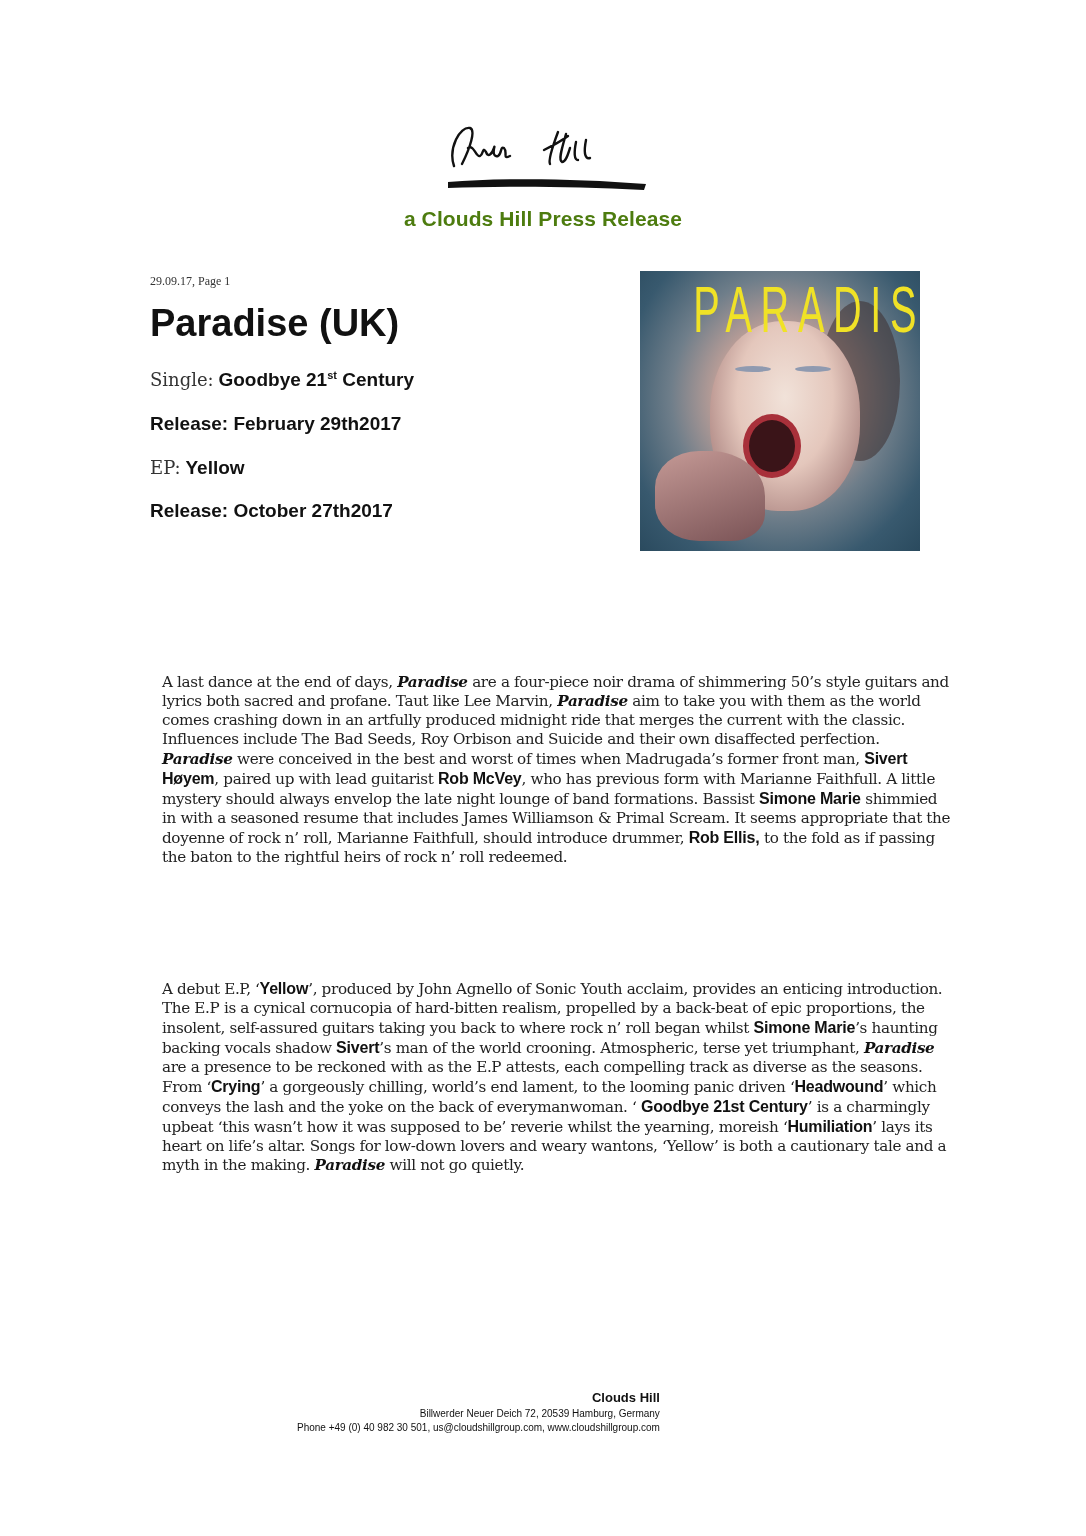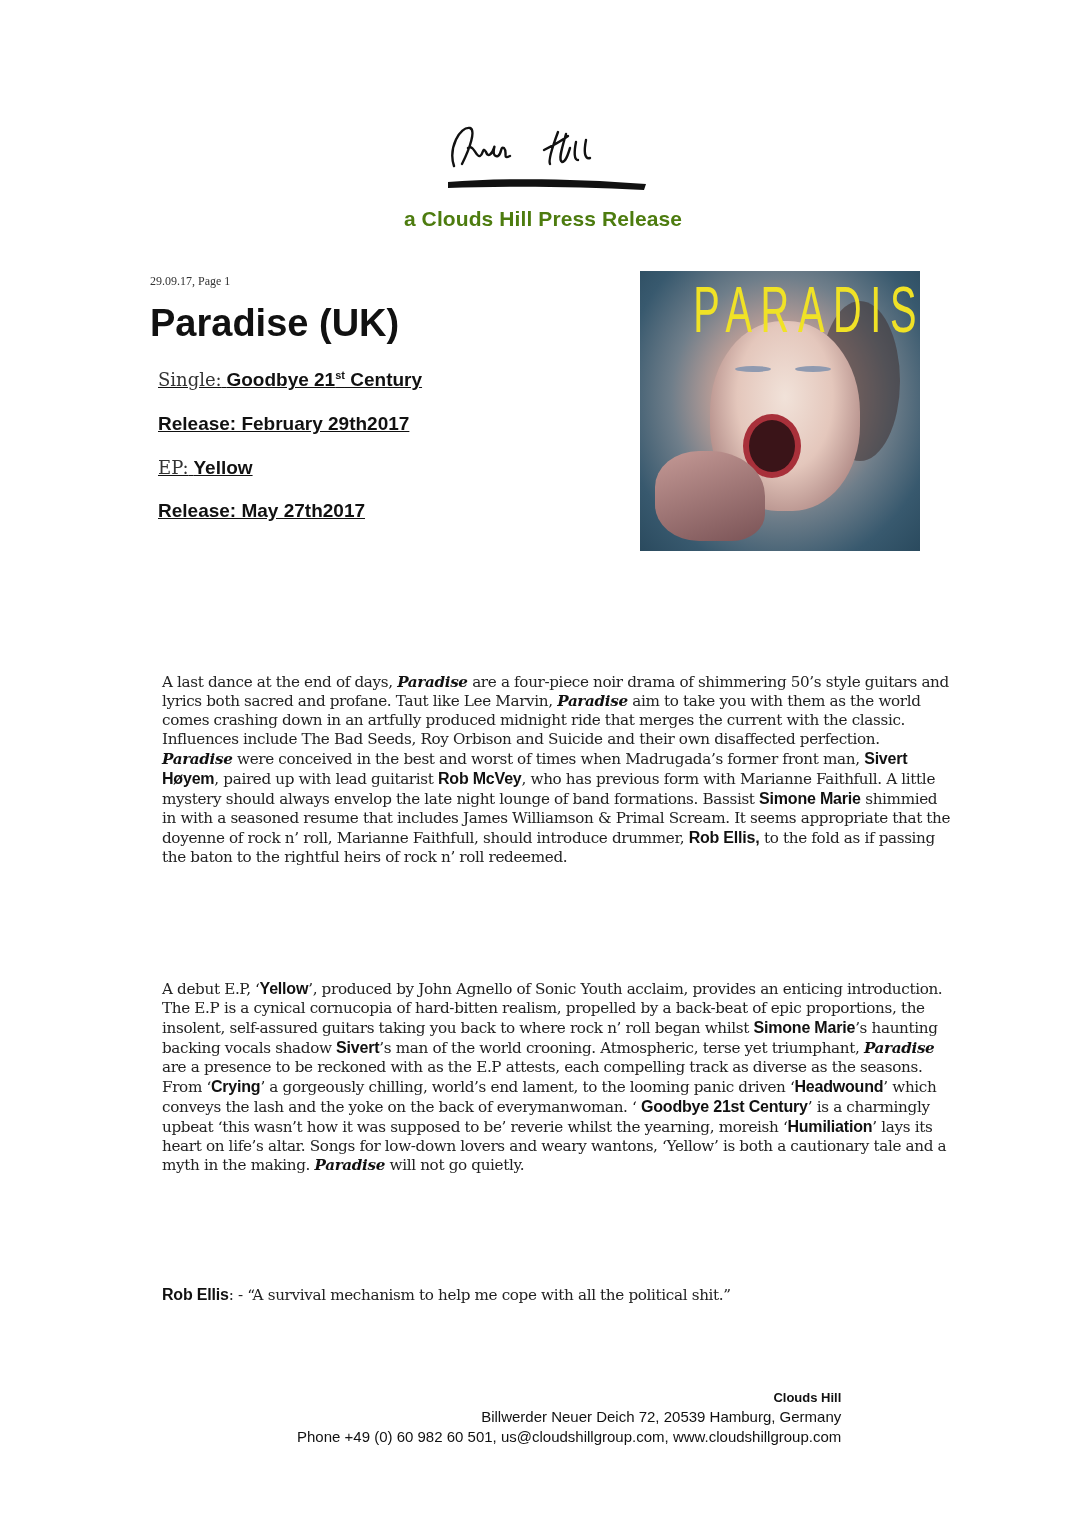--- a/index.html
+++ b/index.html
@@ -9,21 +9,21 @@
   .logo { position: absolute; left: 440px; top: 118px; width: 210px; height: 80px; }
   .press-title {
     position: absolute; left: 0; right: 0; top: 207px; text-align: center;
     font-family: "Liberation Sans", sans-serif; font-weight: bold; font-size: 21px;
     color: #4d7c0f; letter-spacing: 0.1px;
   }
 
   .dateline { position: absolute; left: 150px; top: 274px; font-family: "Liberation Serif", serif; font-size: 12px; color: #333; text-align: right; }
   .band-title { position: absolute; left: 150px; top: 302px; font-family: "Liberation Sans", sans-serif; font-weight: bold; font-size: 38px; color: #111; text-align: center; }
 
-  .meta-line { position: absolute; left: 158px; font-size: 19px; color: #111; text-decoration: underline; }
+  .meta-line { position: absolute; left: 150px; font-size: 19px; color: #111; }
   .meta-line .lab { font-family: "DejaVu Serif", serif; font-weight: normal; font-size: 18px; color: #333; }
   .meta-line .val { font-family: "Liberation Sans", sans-serif; font-weight: bold; }
   .meta-line.full { font-family: "Liberation Sans", sans-serif; font-weight: bold; }
   .meta-line sup { font-size: 11px; }
 
   .cover {
     position: absolute; left: 640px; top: 271px; width: 280px; height: 280px;
     background: radial-gradient(ellipse at 50% 45%, #e8cfc4 0%, #c9a49a 28%, #6f7e8a 55%, #38596e 80%, #2a4a5e 100%);
     overflow: hidden;
   }
@@ -45,21 +45,21 @@
     letter-spacing: -0.35px;
   }
   .body-text b { font-family: "Liberation Sans", sans-serif; font-weight: bold; font-size: 16px; color: #111; letter-spacing: -0.2px; }
   .body-text i { font-style: italic; font-weight: bold; color: #111; }
   .p1 { top: 673px; }
   .p2 { top: 979px; }
   .quotes { top: 1285px; }
 
   .footer { position: absolute; left: 295px; top: 1390px; font-family: "Liberation Sans", sans-serif; color: #111; text-align: right; }
   .footer .name { font-weight: bold; font-size: 13px; }
-  .footer .line { font-size: 15px; margin-top: 3px; padding-left: 2px; }
+  .footer .line { font-size: 10px; margin-top: 3px; padding-left: 2px; }
 </style>
 </head>
 <body>
 
 <div class="page">
 
   <div class="logo" aria-label="Clouds Hill">
     <svg width="210" height="80" viewBox="0 0 210 80">
       <path d="M14 48 C 8 30, 20 8, 30 10 C 36 12, 30 30, 22 46 M 28 30 C 34 26, 36 40, 40 38 C 44 36, 42 28, 46 34 C 48 40, 52 36, 54 30 C 56 24, 50 40, 58 38 C 62 36, 60 28, 64 30 C 68 34, 62 42, 70 38" fill="none" stroke="#111" stroke-width="2.4" stroke-linecap="round"></path>
       <path d="M118 14 C 112 30, 108 42, 110 46 M 104 32 C 112 28, 120 24, 128 18 M 126 16 C 122 30, 118 42, 122 44 C 126 44, 128 36, 130 30 M 136 24 C 134 34, 134 42, 138 42 M 146 22 C 144 32, 144 42, 150 40" fill="none" stroke="#111" stroke-width="2.4" stroke-linecap="round"></path>
@@ -74,37 +74,36 @@
 
   <div class="meta-line" style="top:369px">
     <span class="lab">Single:</span>
     <span class="val"><span>Goodbye 21</span><sup>st</sup><span> Century</span></span>
   </div>
   <div class="meta-line full" style="top:413px">Release: February 29th2017</div>
   <div class="meta-line" style="top:457px">
     <span class="lab">EP:</span>
     <span class="val">Yellow</span>
   </div>
-  <div class="meta-line full" style="top:500px">Release: May 27th2017</div>
+  <div class="meta-line full" style="top:500px">Release: October 27th2017</div>
 
   <div class="cover">
     <div class="hair"></div>
     <div class="face"></div>
     <div class="eye" style="left:95px"></div>
     <div class="eye" style="left:155px"></div>
     <div class="mouth"></div>
     <div class="hand"></div>
     <div class="cover-title">PARADISE</div>
   </div>
 
   <div class="body-text p1"><span>A last dance at the end of days, </span><i>Paradise</i><span> are a four-piece noir drama of shimmering 50’s style guitars and lyrics both sacred and profane. Taut like Lee Marvin, </span><i>Paradise</i><span> aim to take you with them as the world comes crashing down in an artfully produced midnight ride that merges the current with the classic. Influences include The Bad Seeds, Roy Orbison and Suicide and their own disaffected perfection. </span><i>Paradise</i><span> were conceived in the best and worst of times when Madrugada’s former front man, </span><b>Sivert Høyem</b><span>, paired up with lead guitarist </span><b>Rob McVey</b><span>, who has previous form with Marianne Faithfull. A little mystery should always envelop the late night lounge of band formations. Bassist </span><b>Simone Marie</b><span> shimmied in with a seasoned resume that includes James Williamson &amp; Primal Scream. It seems appropriate that the doyenne of rock n’ roll, Marianne Faithfull, should introduce drummer, </span><b>Rob Ellis,</b><span> to the fold as if passing the baton to the rightful heirs of rock n’ roll redeemed.</span></div>
   <div class="body-text p2"><span>A debut E.P, ‘</span><b>Yellow</b><span>’, produced by John Agnello of Sonic Youth acclaim, provides an enticing introduction. The E.P is a cynical cornucopia of hard-bitten realism, propelled by a back-beat of epic proportions, the insolent, self-assured guitars taking you back to where rock n’ roll began whilst </span><b>Simone Marie</b><span>’s haunting backing vocals shadow </span><b>Sivert</b><span>’s man of the world crooning. Atmospheric, terse yet triumphant, </span><i>Paradise</i><span> are a presence to be reckoned with as the E.P attests, each compelling track as diverse as the seasons.  From ‘</span><b>Crying</b><span>’ a gorgeously chilling, world’s end lament, to the looming panic driven ‘</span><b>Headwound</b><span>’ which conveys the lash and the yoke on the back of everymanwoman. ‘ </span><b>Goodbye 21st Century</b><span>’ is a charmingly upbeat ‘this wasn’t how it was supposed to be’ reverie whilst the yearning, moreish ‘</span><b>Humiliation</b><span>’ lays its heart on life’s altar. Songs for low-down lovers and weary wantons, ‘Yellow’ is both a cautionary tale and a myth in the making. </span><i>Paradise</i><span> will not go quietly.</span></div>
 
   <div class="body-text quotes">
-    <div><b>Rob Ellis</b><span>: - “A survival mechanism to help me cope with all the political shit.”</span></div>
   </div>
 
   <div class="footer">
     <div class="name">Clouds Hill</div>
     <div class="line">Billwerder Neuer Deich 72, 20539 Hamburg, Germany</div>
-    <div class="line">Phone +49 (0) 60 982 60 501, us@cloudshillgroup.com, www.cloudshillgroup.com</div>
+    <div class="line">Phone +49 (0) 40 982 30 501, us@cloudshillgroup.com, www.cloudshillgroup.com</div>
   </div>
 </div>
 
 </body></html>

